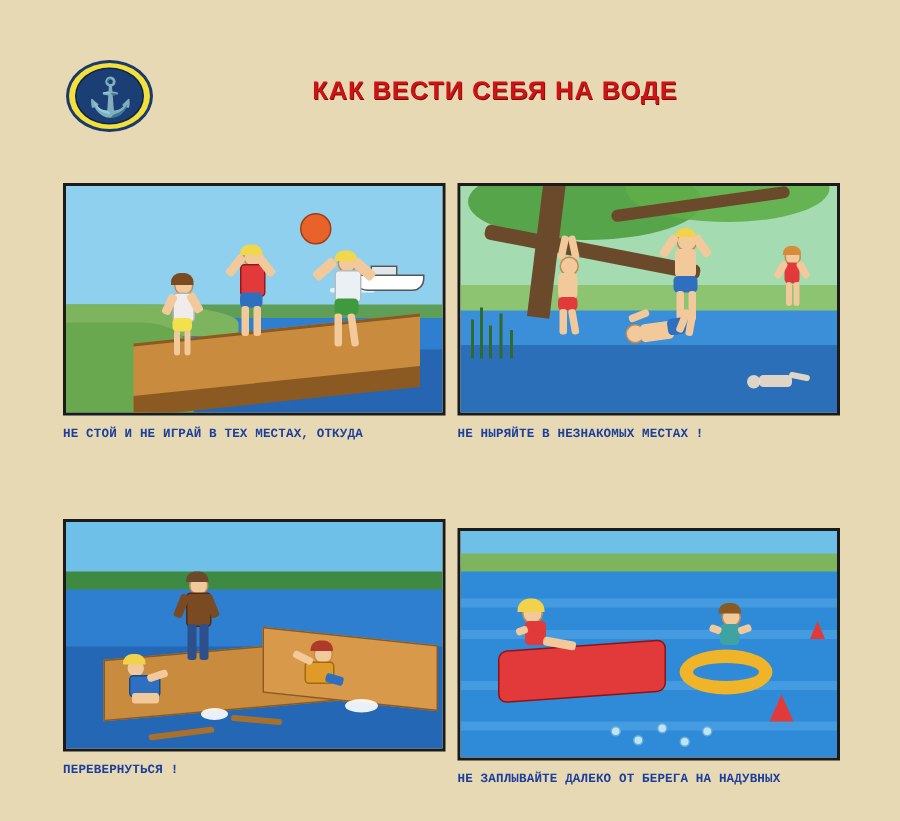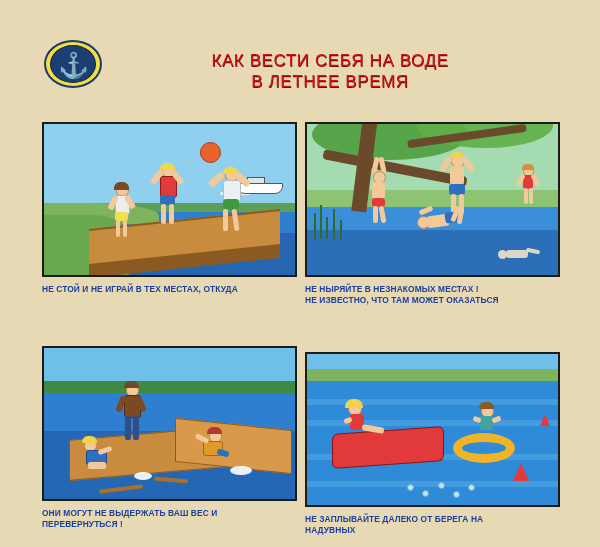--- a/index.html
+++ b/index.html
@@ -62,31 +62,32 @@
   
   .title-block {
     position: absolute;
     left: 120px;
     top: 50px;
     width: 420px;
     text-align: center;
   }
   .title-line {
     color: #cc1414;
-    font-weight: normal;
+    font-weight: bold;
     font-size: 17px;
     letter-spacing: 0.6px;
     line-height: 21px;
     text-shadow: 0.5px 0.5px 0 #7a0a0a;
   }
 
   
   .panel {
     position: absolute;
     width: 219px;
+    font-family: Liberation Mono, monospace;
   }
   .panel-img {
     position: relative;
     width: 255px;
     height: 155px;
     border: 2px solid #1b1b1b;
     box-sizing: border-box;
     overflow: hidden;
   }
   .caption {
@@ -171,21 +172,20 @@
 
   <div class="emblem">
     <div class="emblem-outer"></div>
     <div class="emblem-inner">
       <div class="emblem-anchor">⚓</div>
     </div>
   </div>
 
   <div class="title-block">
     <div class="title-line">КАК ВЕСТИ СЕБЯ НА ВОДЕ</div>
-    <div class="title-line">В ЛЕТНЕЕ ВРЕМЯ</div>
   </div>
 
   <div class="panel" id="panel-1">
     <div class="panel-img">
       <div class="sky p1-sky"></div>
       <div class="band p1-far" style="left:0;right:0;"></div>
       <div class="water p1-water"></div>
       <div class="water p1-water2"></div>
       <div class="p1-shore"></div>
       <div class="p1-grass"></div>
@@ -297,21 +297,20 @@
       </div>
 
       <div class="fig" style="left:76%;top:82%;width:44px;height:14px;">
         <div class="head" style="left:0;top:2px;width:9px;height:9px;background:#f2e0c8;opacity:.9;"></div>
         <div class="body" style="left:8px;top:2px;width:22px;height:8px;background:#f2e0c8;opacity:.9;"></div>
         <div class="limb" style="left:28px;top:1px;width:14px;height:4px;background:#f2e0c8;opacity:.9;transform:rotate(12deg);"></div>
       </div>
     </div>
     <div class="caption">
       <div>НЕ НЫРЯЙТЕ В НЕЗНАКОМЫХ МЕСТАХ !</div>
-      <div>НЕ ИЗВЕСТНО, ЧТО ТАМ МОЖЕТ ОКАЗАТЬСЯ</div>
     </div>
   </div>
 
   <div class="panel" id="panel-3">
     <div class="panel-img">
       <div class="sky p3-sky"></div>
       <div class="p3-far"></div>
       <div class="water p3-water"></div>
       <div class="water p3-water2"></div>
       <div class="p3-raft"></div>
@@ -341,21 +340,20 @@
 
       <div class="fig" style="left:60%;top:54%;width:34px;height:34px;">
         <div class="head" style="left:14px;top:0;width:11px;height:11px;background:#f2c99a;border:1px solid #c08b55;"></div>
         <div class="limb" style="left:12px;top:-3px;width:15px;height:7px;background:#b03a2a;border-radius:6px 6px 0 0;"></div>
         <div class="body" style="left:8px;top:11px;width:18px;height:13px;background:#e09a2a;border:1px solid #a06a10;"></div>
         <div class="limb" style="left:0px;top:6px;width:14px;height:5px;background:#f2c99a;transform:rotate(26deg);"></div>
         <div class="limb" style="left:22px;top:20px;width:12px;height:6px;background:#2f6fc0;transform:rotate(16deg);"></div>
       </div>
     </div>
     <div class="caption">
-      <div>ОНИ МОГУТ НЕ ВЫДЕРЖАТЬ ВАШ ВЕС И</div>
       <div>ПЕРЕВЕРНУТЬСЯ !</div>
     </div>
   </div>
 
   <div class="panel" id="panel-4">
     <div class="panel-img">
       <div class="sky p4-sky"></div>
       <div class="p4-shore"></div>
       <div class="water p4-water"></div>
       <div class="p4-stripe" style="top:30%;"></div>

